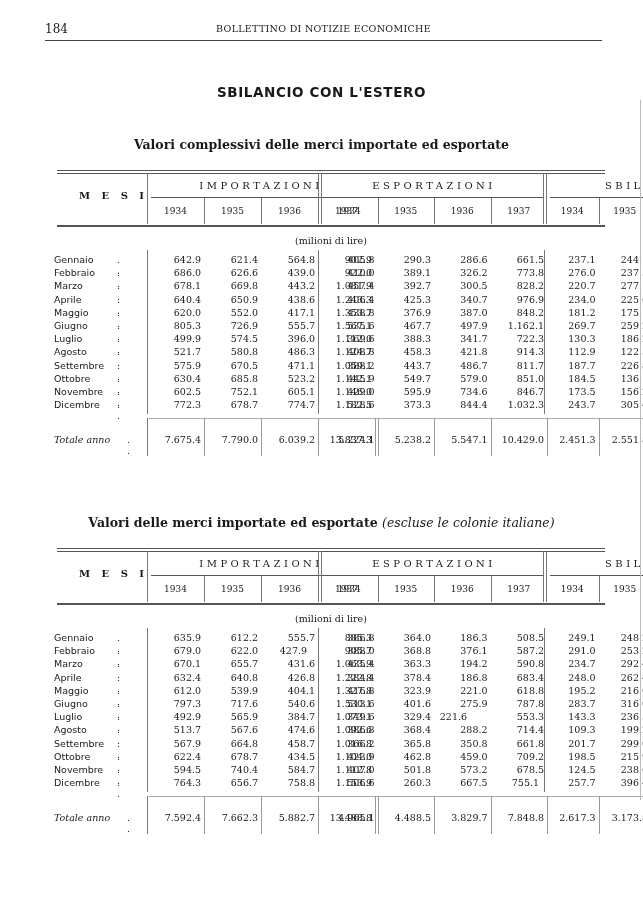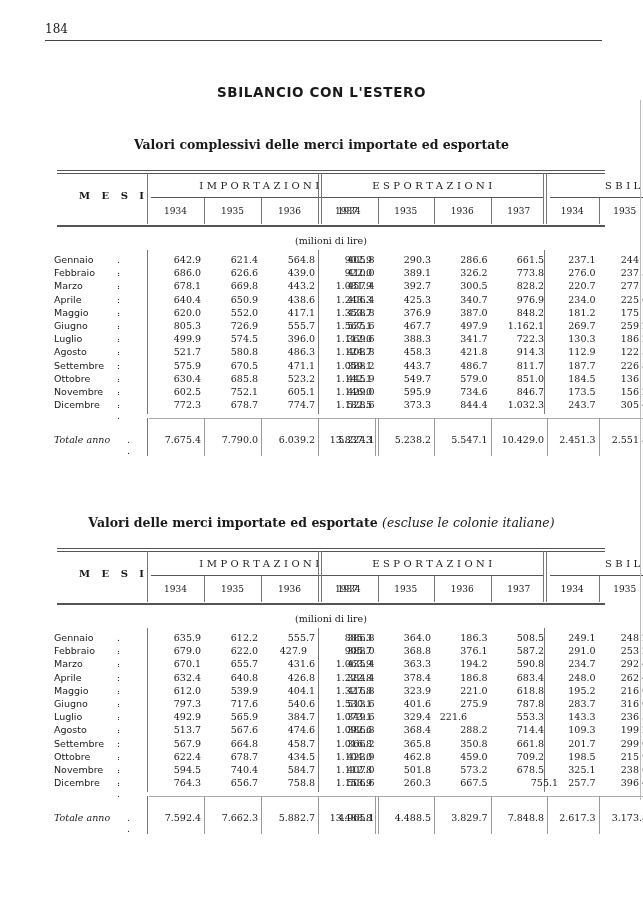--- a/index.html
+++ b/index.html
@@ -28,20 +28,21 @@
   .row .dots { position:absolute; left:60px; top:0; width:40px; letter-spacing:14px; }
   .row .val { position:absolute; top:0; text-align:right; }
   .row.total .month { font-style:italic; font-family:"DejaVu Serif", serif; }
   .scan-edge { position:absolute; right:2px; top:100px; height:700px; border-left:1px solid #bbb; }
 </style>
 </head>
 <body>
 
 <div class="page-header">
   <span class="page-num">184</span>
+  <div class="running-title">BOLLETTINO DI NOTIZIE ECONOMICHE</div>
 </div>
 <div class="header-rule"></div>
 
 <div class="main-title">SBILANCIO CON L'ESTERO</div>
 
 <div class="sec-title" style="top:137px;">
   <span>Valori complessivi delle merci importate ed esportate</span>
 </div>
 <div id="t0" class="tbl" style="top:170px;">
     <div class="rule dbl" style="top:0"></div>
@@ -455,34 +456,34 @@
       <span class="month">Novembre</span>
       <span class="dots">. .</span>
       <span class="val" style="left:88px;width:56px">594.5</span>
       <span class="val" style="left:145px;width:56px">740.4</span>
       <span class="val" style="left:202px;width:56px">584.7</span>
       <span class="val" style="left:259px;width:56px">1.112.8</span>
       <span class="val" style="left:261.5px;width:56px">407.0</span>
       <span class="val" style="left:318px;width:56px">501.8</span>
       <span class="val" style="left:374.5px;width:56px">573.2</span>
       <span class="val" style="left:431px;width:56px">678.5</span>
-      <span class="val" style="left:482.5px;width:56px">325.1</span>
+      <span class="val" style="left:482.5px;width:56px">124.5</span>
       <span class="val" style="left:535px;width:56px">238.6</span>
     </div>
     <div class="row" style="top:229.2px">
       <span class="month">Dicembre</span>
       <span class="dots">. .</span>
       <span class="val" style="left:88px;width:56px">764.3</span>
       <span class="val" style="left:145px;width:56px">656.7</span>
       <span class="val" style="left:202px;width:56px">758.8</span>
       <span class="val" style="left:259px;width:56px">1.153.9</span>
       <span class="val" style="left:261.5px;width:56px">506.6</span>
       <span class="val" style="left:318px;width:56px">260.3</span>
       <span class="val" style="left:374.5px;width:56px">667.5</span>
-      <span class="val" style="left:445px;width:56px">755.1</span>
+      <span class="val" style="left:426px;width:56px">755.1</span>
       <span class="val" style="left:482.5px;width:56px">257.7</span>
       <span class="val" style="left:535px;width:56px">396.4</span>
     </div>
     <div class="rule single" style="left:92px;width:682px;top:248.39999999999998px;border-top-color:#aaa"></div>
     <div class="vline" style="left:90px;top:248.39999999999998px;height:38px"></div>
     <div class="vline" style="left:147px;top:248.39999999999998px;height:38px;border-left-color:#999"></div>
     <div class="vline" style="left:204px;top:248.39999999999998px;height:38px;border-left-color:#999"></div>
     <div class="vline" style="left:261px;top:248.39999999999998px;height:38px;border-left-color:#999"></div>
     <div class="vline" style="left:318px;top:248.39999999999998px;height:38px;border-left-color:#999"></div>
     <div class="vline" style="left:320.5px;top:248.39999999999998px;height:38px;border-left-color:#999"></div>

